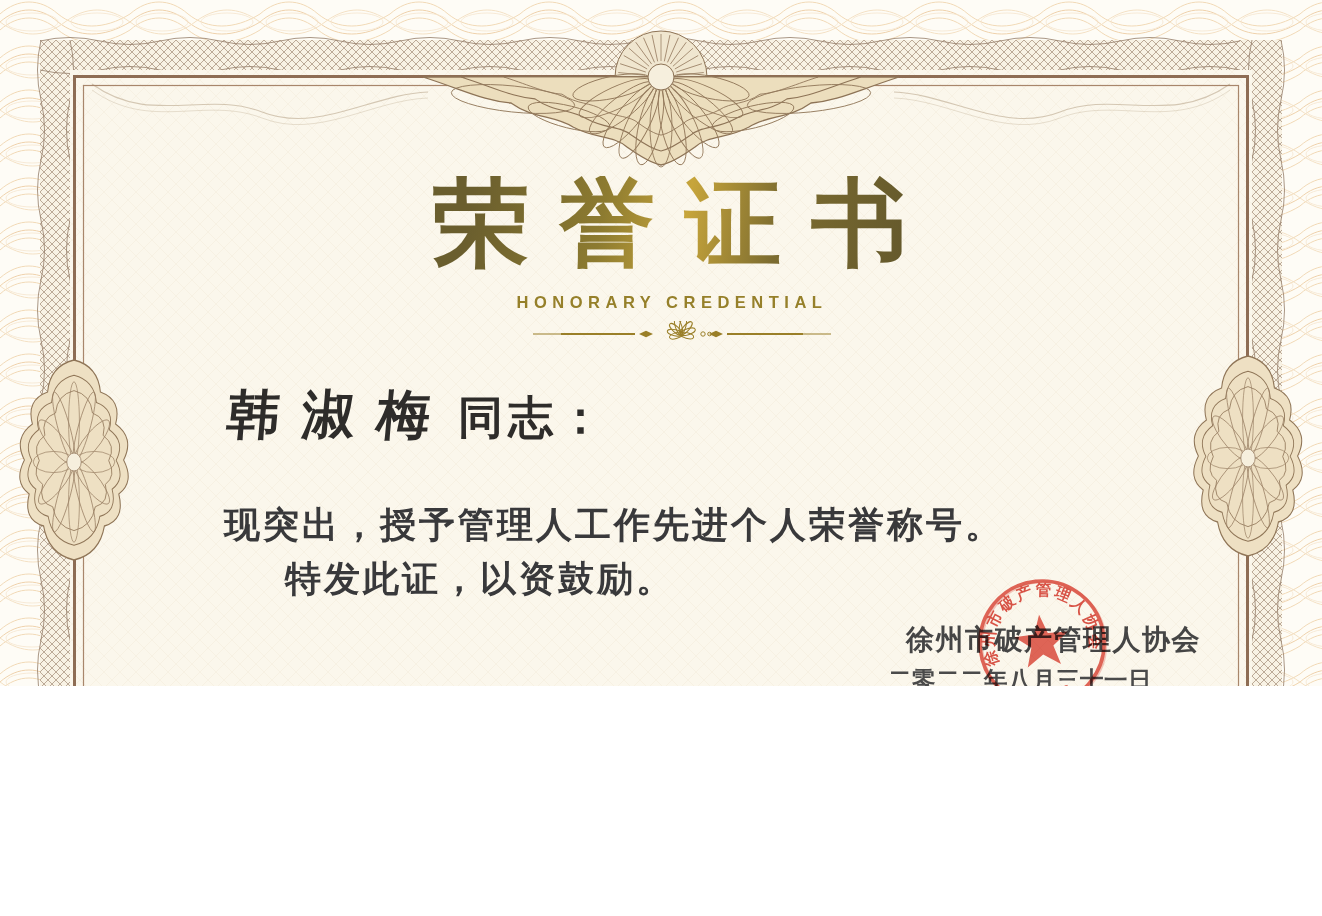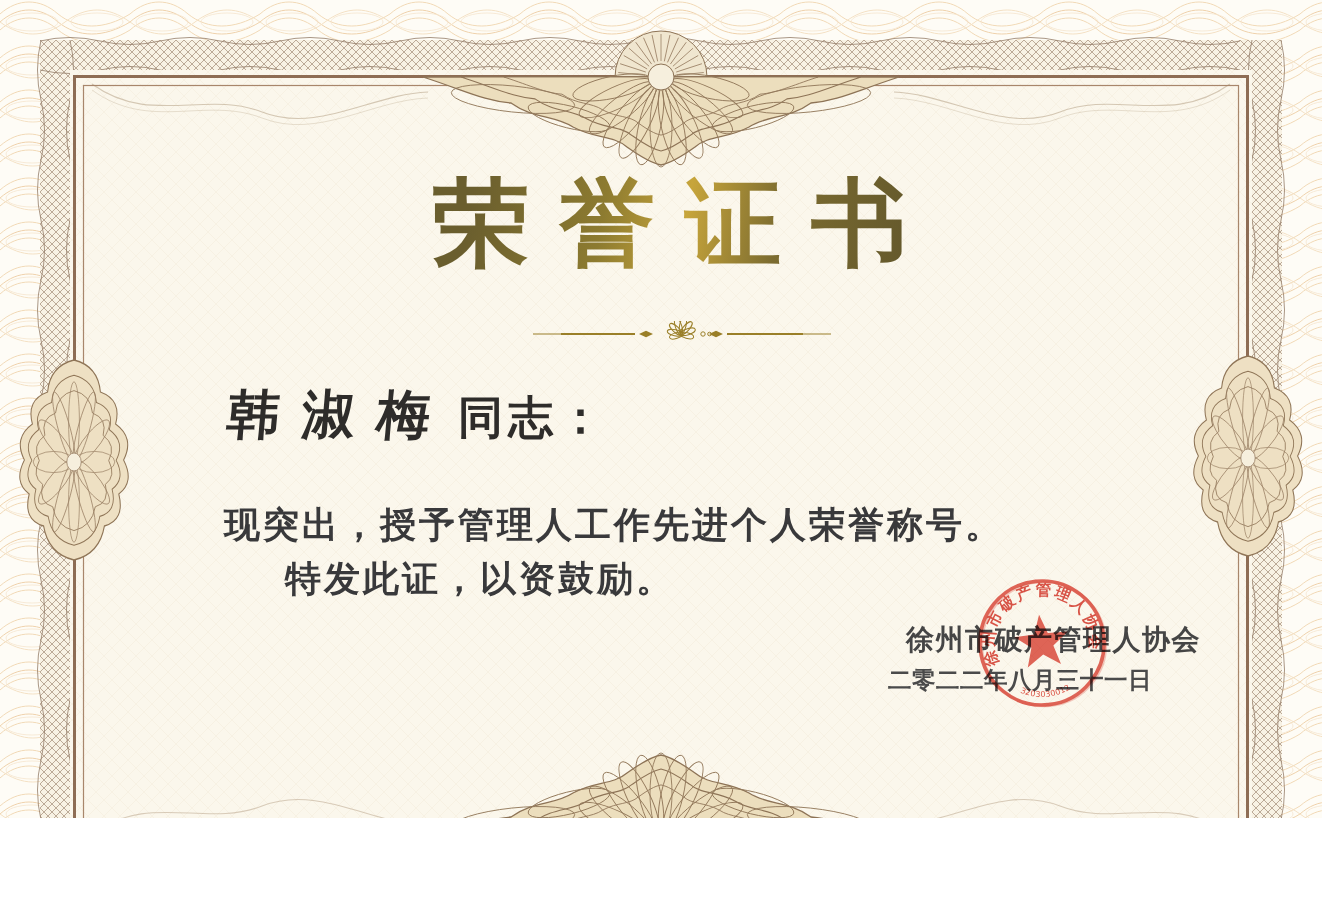--- a/index.html
+++ b/index.html
@@ -1,17 +1,17 @@
 <!DOCTYPE html>
 <html><head>
 <meta charset="utf-8">
 <style>
   html,body{margin:0;padding:0;background:#ffffff;}
   .certificate{
-    position:relative;width:1322px;height:818px;overflow:hidden;
+    position:relative;width:1322px;height:686px;overflow:hidden;
     background:#fefcf6;
     font-family:"Liberation Serif","DejaVu Serif",serif;
     text-decoration:underline;
   }
   .deco{position:absolute;left:0;top:0;z-index:0;}
   .layer{position:absolute;z-index:2;white-space:nowrap;}
 
   .title{
     top:176px;left:670px;transform:translateX(-50%);
     font-weight:900;font-size:96px;line-height:1;letter-spacing:30px;margin-left:15px;
@@ -177,20 +177,21 @@
     </g>
 
     <use href="#fan" transform="translate(661 77)"></use>
     <use href="#fan" transform="translate(661 843) scale(1,-1)"></use>
     <use href="#rosette" transform="translate(74 462) scale(0.8,1)"></use>
     <use href="#rosette" transform="translate(1248 458) scale(0.8,1)"></use>
   </svg>
 
   <div class="layer title">荣誉证书</div>
 
+  <div class="layer subtitle">HONORARY CREDENTIAL</div>
 
   <svg class="layer divider" width="302" height="30" viewBox="0 0 302 30">
     <g stroke="#9a7f28" fill="none">
       <line x1="2" y1="13" x2="104" y2="13" stroke-width="1.1"></line>
       <line x1="30" y1="13" x2="104" y2="13" stroke-width="1.8"></line>
       <path d="M108 13 l7 -3.2 l7 3.2 l-7 3.2 Z" fill="#9a7f28" stroke="none"></path>
       <g transform="translate(150,13)" stroke-width="1">
         <ellipse rx="3.2" ry="9" transform="rotate(-18) translate(0,-8)"></ellipse>
         <ellipse rx="3.2" ry="9" transform="rotate(12) translate(0,-9)"></ellipse>
         <ellipse rx="3" ry="8" transform="rotate(42) translate(0,-8)"></ellipse>

